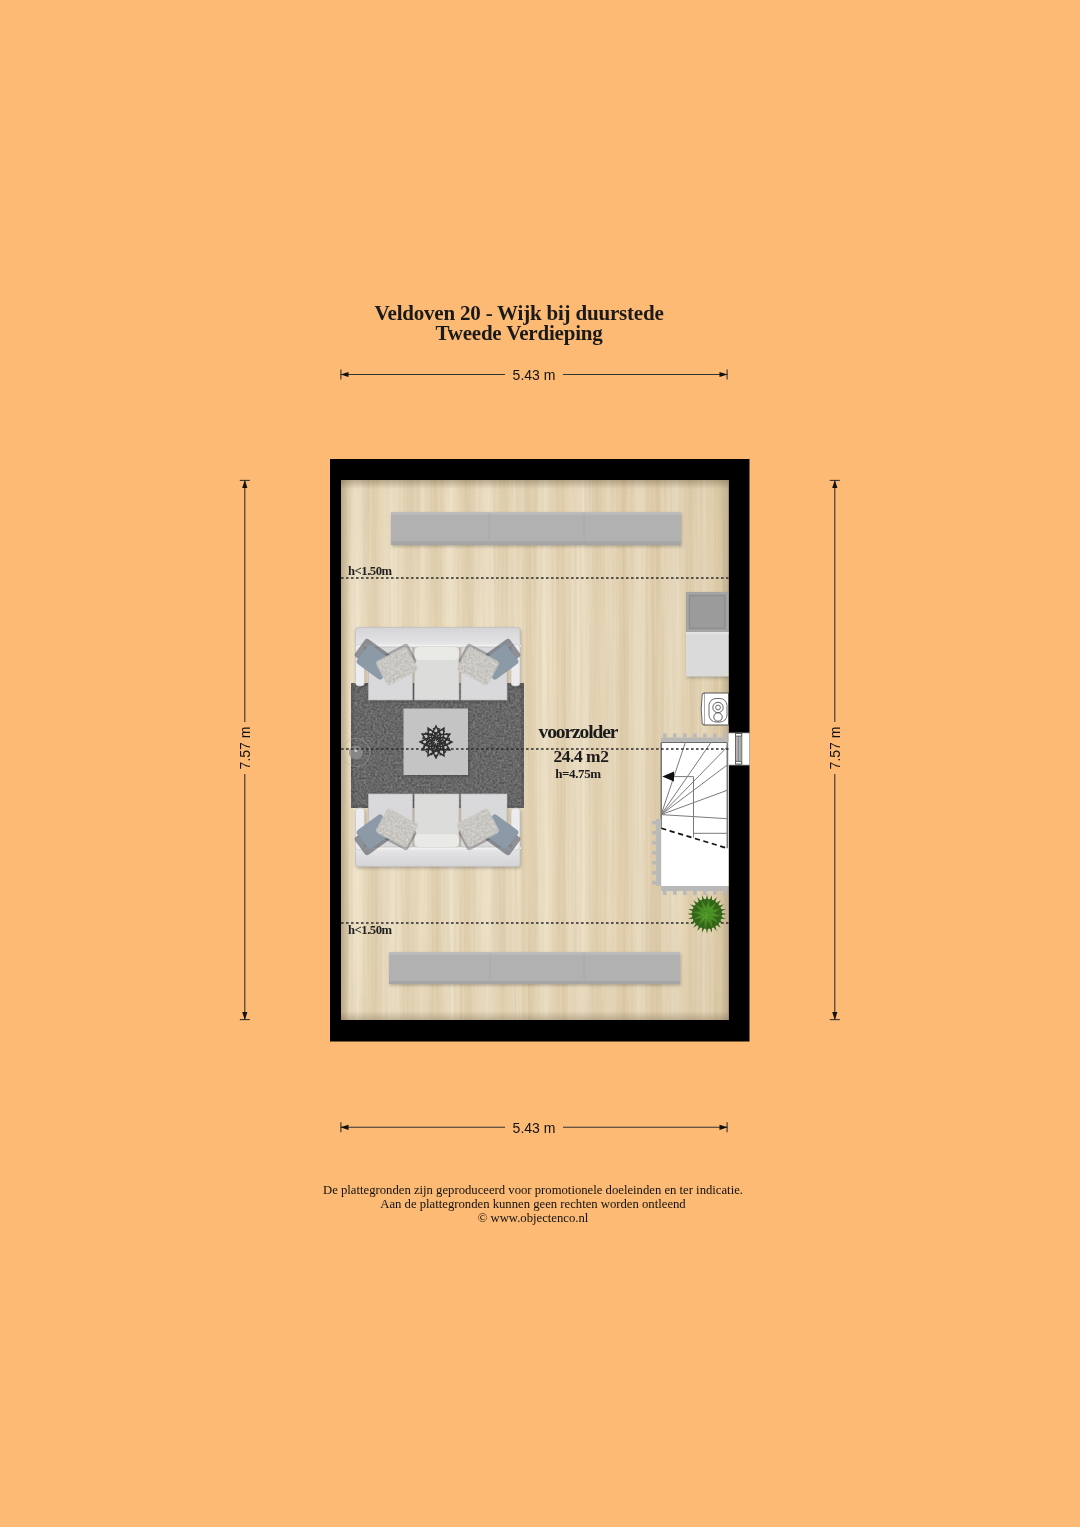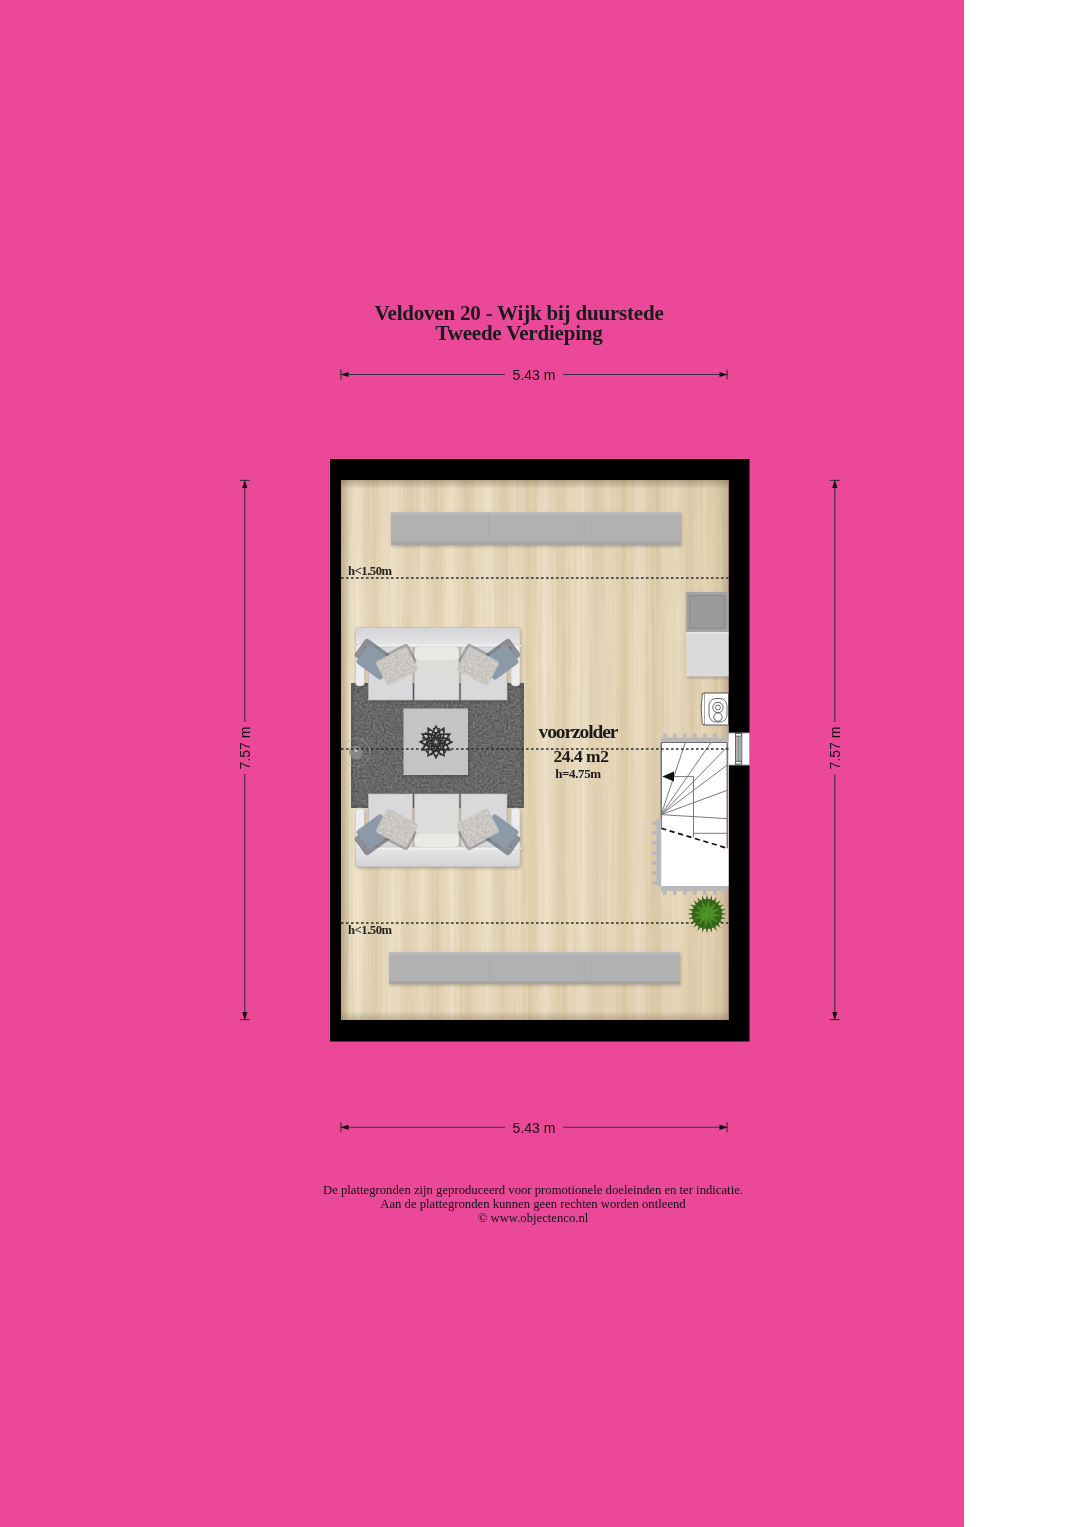--- a/index.html
+++ b/index.html
@@ -1,16 +1,16 @@
 <!DOCTYPE html>
 <html><head>
 <meta charset="utf-8">
 <style>
   html,body{margin:0;padding:0;background:#ffffff;}
-  #page{position:relative;width:964px;height:1527px;background:#ec4899;overflow:hidden;}
+  #page{position:relative;width:1080px;height:1527px;background:#fdba74;overflow:hidden;}
   svg{position:absolute;left:0;top:0;}
   text{font-family:"Liberation Serif", serif;}
   .sans{font-family:"Liberation Sans", sans-serif;}
 </style>
 </head>
 <body>
 <div id="page">
 <svg width="1080" height="1527" viewBox="0 0 1080 1527">
 <defs>
   <linearGradient id="plank" x1="0" y1="0" x2="1" y2="0">

